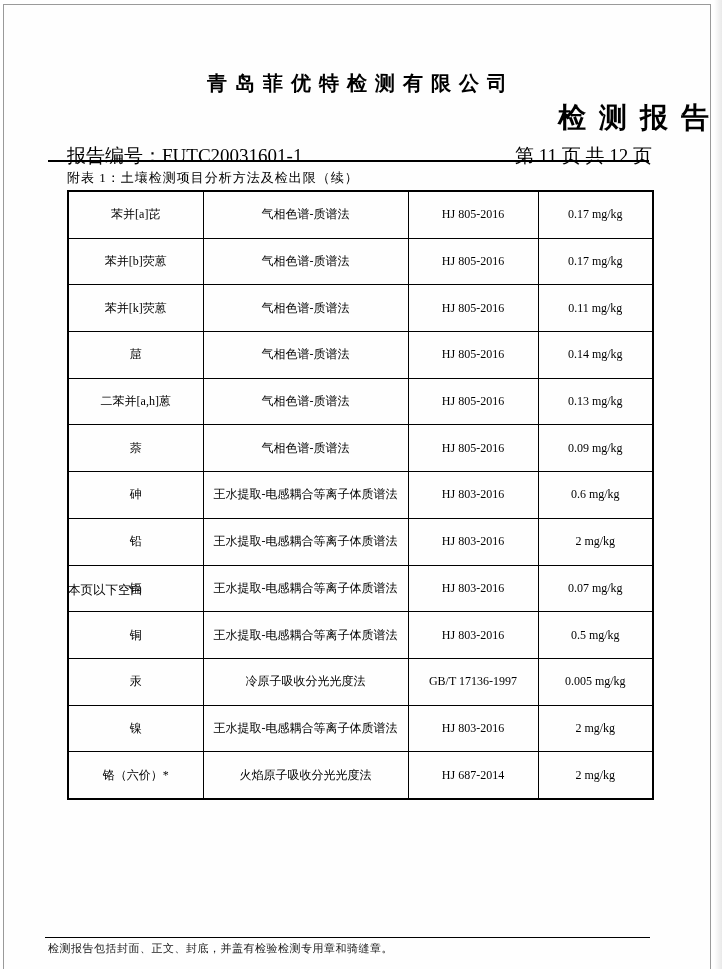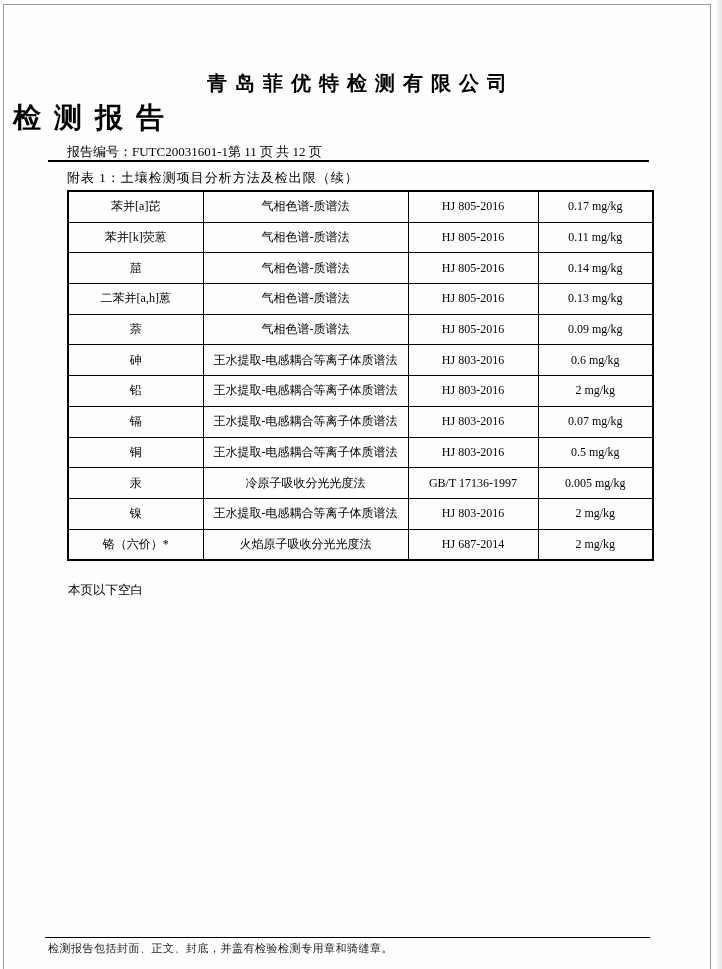--- a/index.html
+++ b/index.html
@@ -16,44 +16,44 @@
   .edge-right{
     position:absolute;right:0;top:0;width:8px;height:969px;
     background:linear-gradient(to right,#ffffff,#e9e9e9);
   }
   .company{
     position:absolute;left:0;top:70px;width:722px;text-align:center;
     font-size:20px;font-weight:bold;letter-spacing:8px;padding-left:0;
     box-sizing:border-box;white-space:nowrap;
   }
   .title{
-    position:absolute;left:0;top:99px;width:722px;text-align:left;
+    position:absolute;left:0;top:99px;width:722px;text-align:right;
     font-size:28px;font-weight:bold;letter-spacing:13px;padding-left:13px;
     box-sizing:border-box;white-space:nowrap;
   }
   .meta{
     position:absolute;left:67px;top:143px;width:585px;
-    display:flex;align-items:baseline;
-    font-size:13px;
+    display:flex;justify-content:space-between;align-items:baseline;
+    font-size:19px;
   }
   .rule{
     position:absolute;left:48px;top:160px;width:601px;height:2px;background:#000;
   }
   .caption{
     position:absolute;left:67px;top:169px;font-size:13px;letter-spacing:1px;
   }
   table.methods{
     position:absolute;left:67px;top:190px;width:585px;
     border-collapse:collapse;table-layout:fixed;
     border:2px solid #000;
     font-size:12px;
   }
   table.methods td{
     border:1px solid #000;height:21.7px;text-align:center;vertical-align:middle;
-    padding:4px 2px;overflow:hidden;white-space:nowrap;
+    padding:12px 2px;overflow:hidden;white-space:nowrap;
   }
   .blank-note{
     position:absolute;left:68px;top:534px;font-size:12.5px;margin-top:48px;
   }
   .footer-rule{
     position:absolute;left:45px;top:937px;width:605px;height:1px;background:#000;
   }
   .footer-note{
     position:absolute;left:48px;top:941px;font-size:11px;color:#1a1a1a;letter-spacing:0.5px;
   }
@@ -80,20 +80,26 @@
 <table class="methods">
   <colgroup>
     <col style="width:135px">
     <col style="width:205px">
     <col style="width:130px">
     <col style="width:115px">
   </colgroup>
   <tbody>
       <tr>
         <td>苯并[a]芘</td>
+        <td>气相色谱-质谱法</td>
+        <td>HJ 805-2016</td>
+        <td>0.17 mg/kg</td>
+      </tr>
+      <tr>
+        <td>苯并[b]荧蒽</td>
         <td>气相色谱-质谱法</td>
         <td>HJ 805-2016</td>
         <td>0.17 mg/kg</td>
       </tr>
       <tr>
         <td>苯并[k]荧蒽</td>
         <td>气相色谱-质谱法</td>
         <td>HJ 805-2016</td>
         <td>0.11 mg/kg</td>
       </tr>

